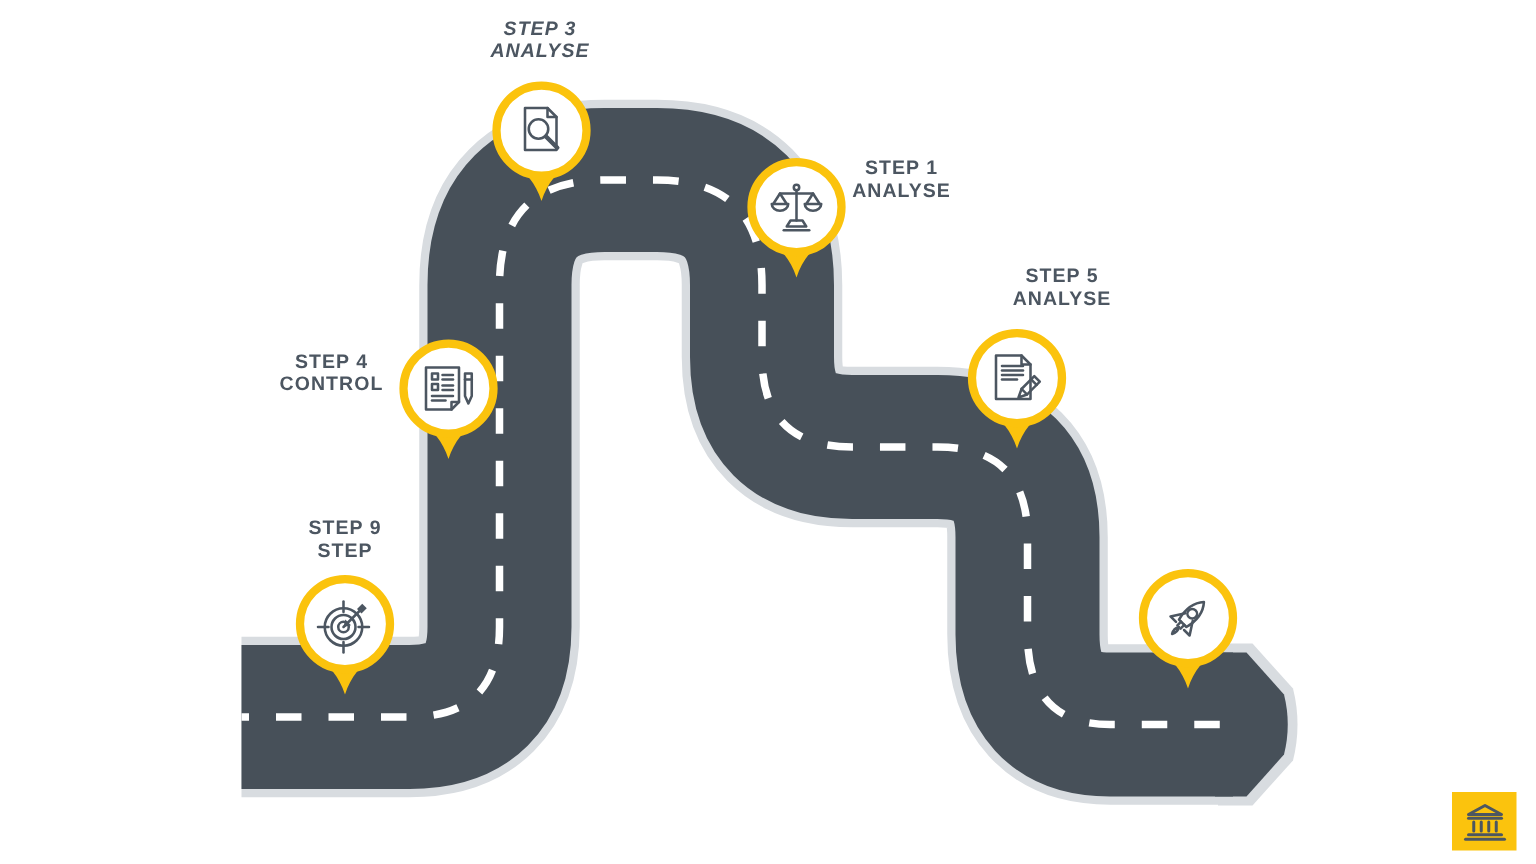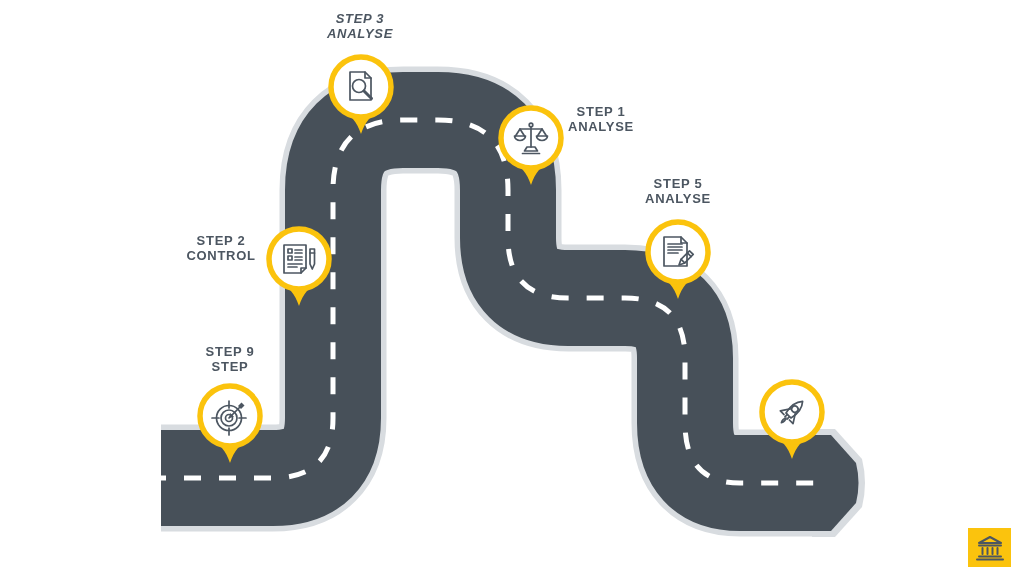--- a/index.html
+++ b/index.html
@@ -141,32 +141,32 @@
         <path d="M 0 8.5 q -2 3 0 6.5 q 2 -3.5 0 -6.5"></path>
       </g>
     </g>
   </svg>
 
   <div class="step-label" style="left:230px;top:344px;">
     <div>STEP 9</div>
     <div>STEP</div>
   </div>
   <div class="step-label" style="left:221px;top:233px;">
-    <div>STEP 2</div>
+    <div>STEP 4</div>
     <div>CONTROL</div>
   </div>
   <div class="step-label" style="left:360px;top:11px;font-style:italic;">
     <div>STEP 3</div>
     <div>ANALYSE</div>
   </div>
   <div class="step-label" style="left:601px;top:104px;">
     <div>STEP 1</div>
     <div>ANALYSE</div>
   </div>
-  <div class="step-label" style="left:678px;top:176px;">
+  <div class="step-label" style="left:708px;top:176px;">
     <div>STEP 5</div>
     <div>ANALYSE</div>
   </div>
 
   <div class="brand-badge">
     <svg width="32" height="29" viewBox="0 0 32 29">
       <path d="M 5 10 L 16 4 L 27 10 Z"></path>
       <line x1="5" y1="12.5" x2="27" y2="12.5"></line>
       <line x1="8.5" y1="15" x2="8.5" y2="21"></line>
       <line x1="13.5" y1="15" x2="13.5" y2="21"></line>

